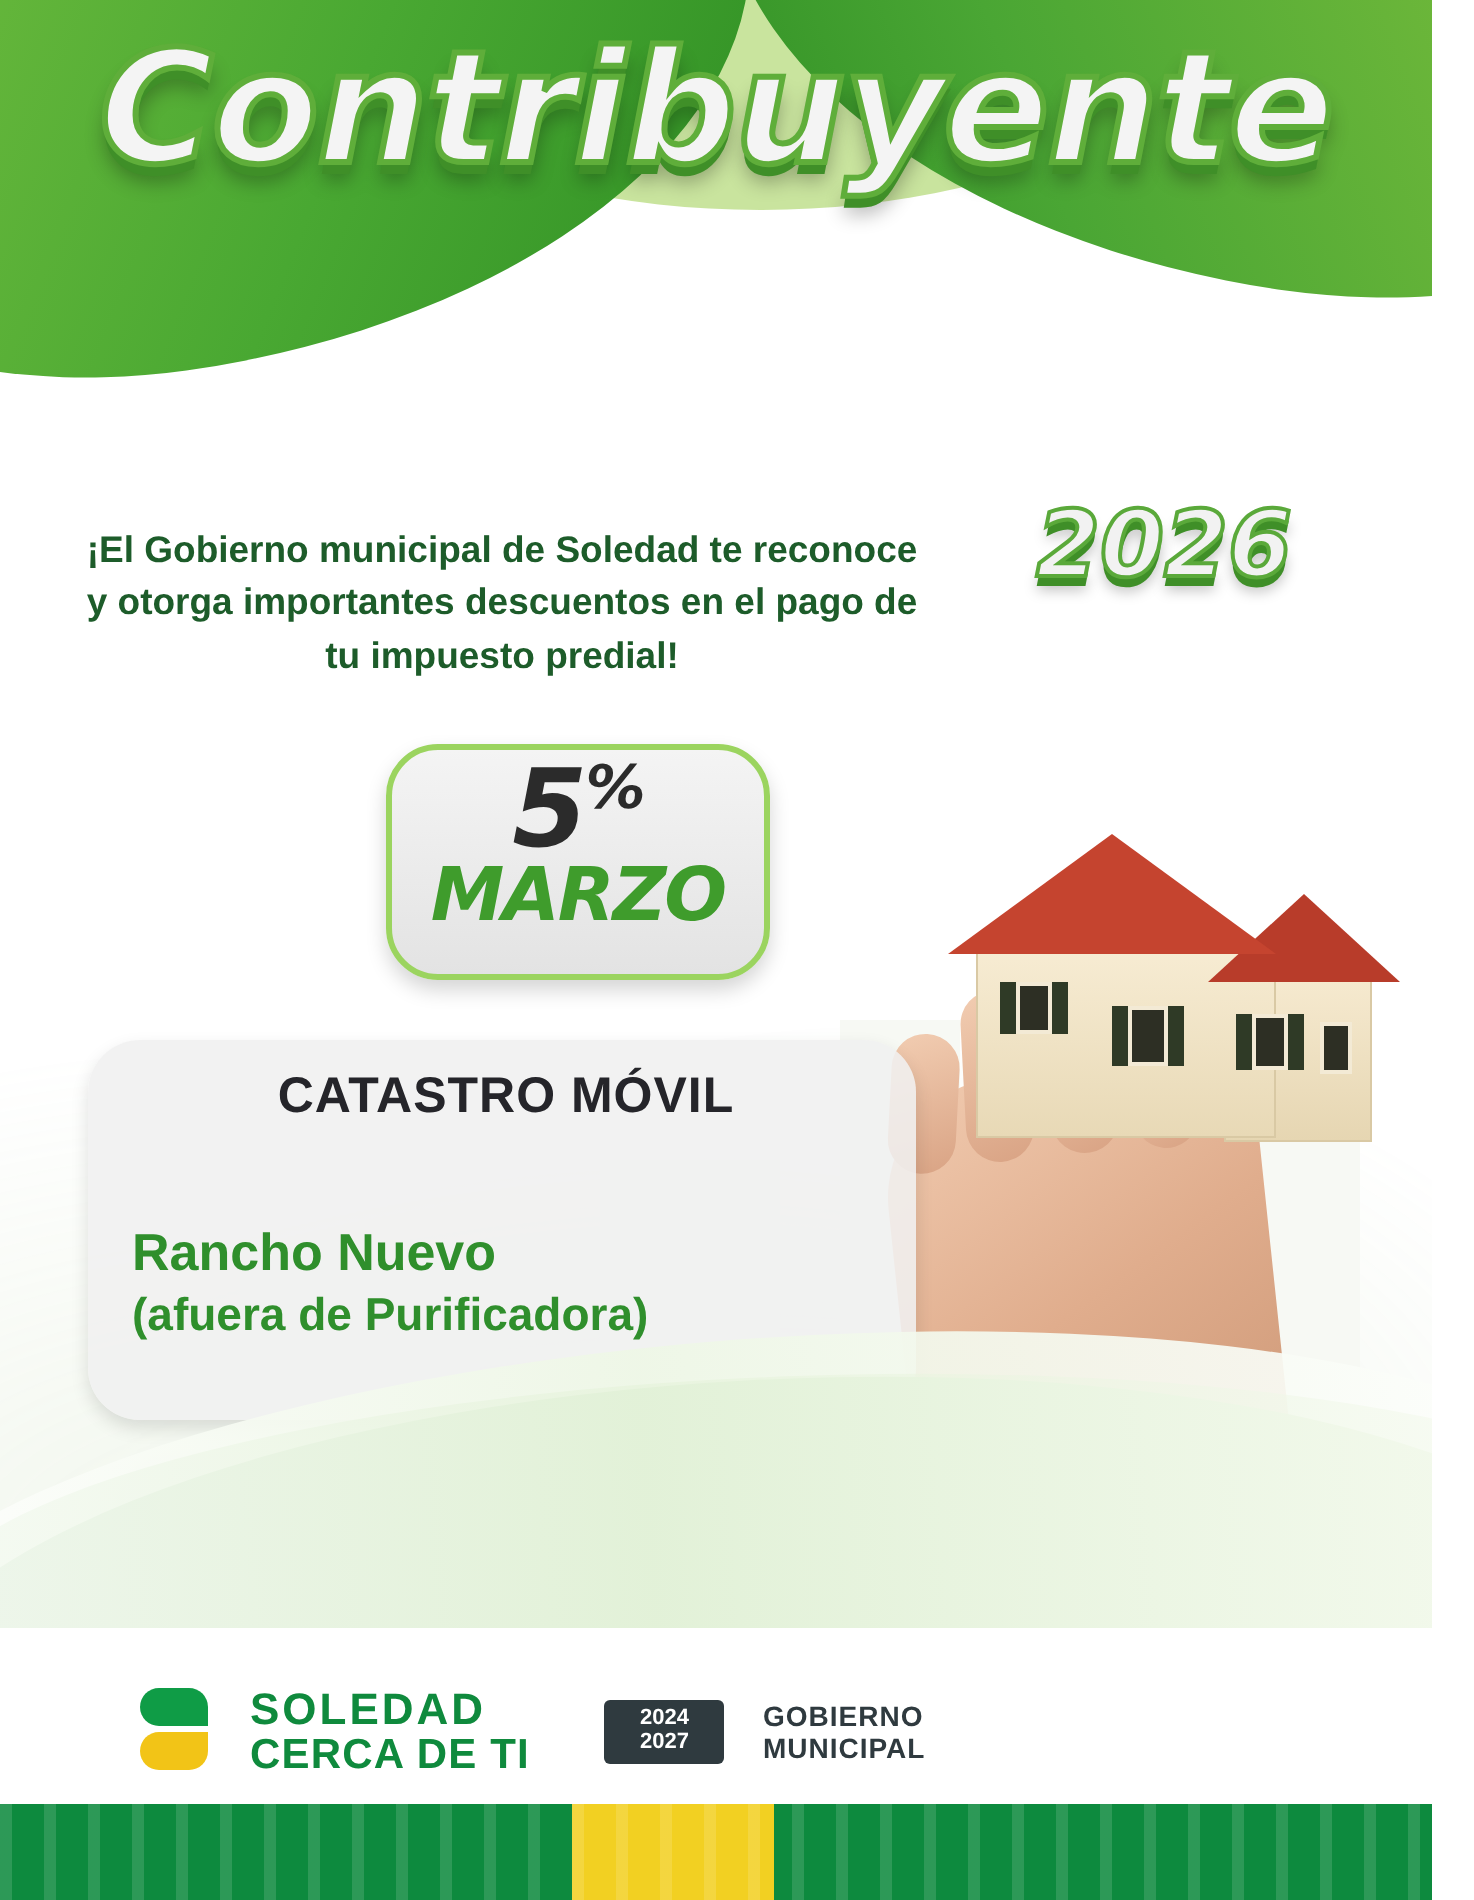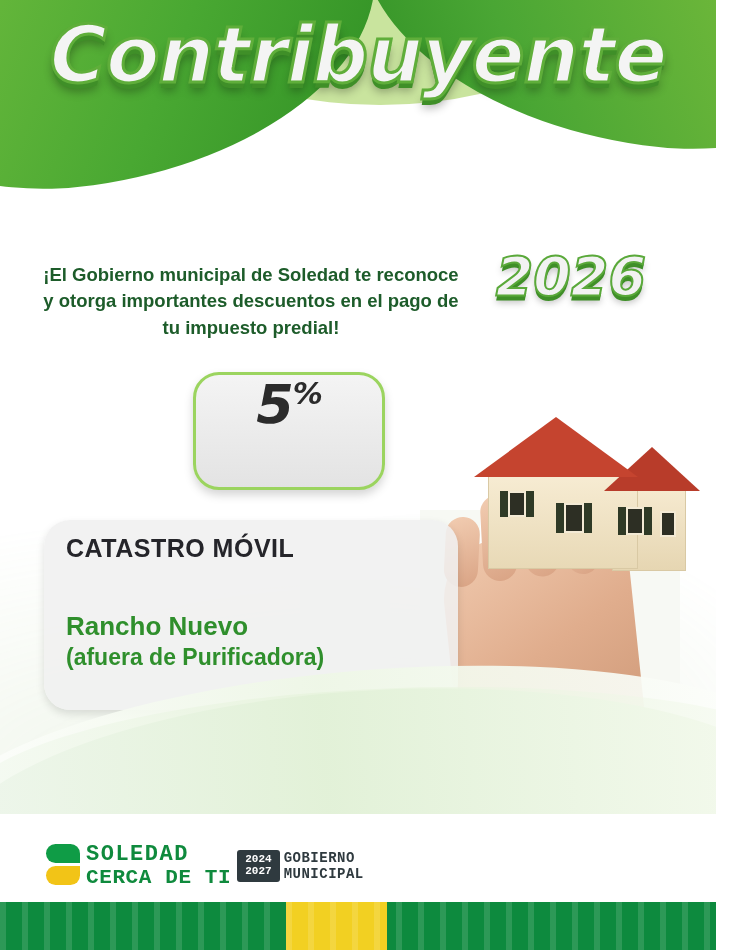--- a/index.html
+++ b/index.html
@@ -78,21 +78,21 @@
     color:#fbfbfb;
     -webkit-text-stroke:3px #57a637;
     text-shadow:
        0 7px 0 #3c8a26,
        0 10px 12px rgba(0,0,0,.30);
     line-height:.95;
     font-family:"DejaVu Sans", sans-serif;
   }
   .t-year {
     position:absolute; right:70px; top:245px;
-    font-size:54px; font-weight:bold; font-style:italic;
+    font-size:46px; font-weight:bold; font-style:italic;
     color:#f2f2f2;
     -webkit-text-stroke:2px #5aa93a;
     text-shadow:0 5px 0 #3f8f28, 0 7px 7px rgba(0,0,0,.25);
     font-family:"DejaVu Sans", sans-serif;
   }
 
   
   .intro {
     position:absolute; left:36px; top:262px;
     width:430px;
@@ -133,21 +133,21 @@
   
   .panel {
     position:absolute; left:44px; top:520px;
     width:414px; min-height:190px;
     background:rgba(240,240,240,.88);
     border-radius:26px;
     box-shadow:0 4px 9px rgba(0,0,0,.12);
     padding:14px 18px 16px 22px;
   }
   .panel .catastro {
-    text-align:left;
+    text-align:center;
     font-size:25px; font-weight:bold;
     color:#25252a;
     letter-spacing:.5px;
     margin-bottom:6px;
   }
   .panel .addr {
     font-size:25px;
     font-weight:bold;
     color:#2f8f2c;
     line-height:1.22;
@@ -252,43 +252,43 @@
   .fs-green2{ flex:1 1 auto; background:#0d8a3e; }
   .fs-pattern {
     position:absolute; left:0; right:0; bottom:0; height:48px;
     background:
       repeating-linear-gradient(90deg, rgba(255,255,255,.22) 0 6px, rgba(255,255,255,0) 6px 22px);
     opacity:.6;
   }
 
   
   .logo-row {
-    position:absolute; left:46px; bottom:62px;
-    display:flex; align-items:center; gap:4px;font-family:Liberation Mono, monospace;
+    position:absolute; left:70px; bottom:62px;
+    display:flex; align-items:center; gap:19px;
   }
   .logo-mark {
     width:36px; height:44px; position:relative;
   }
   .logo-mark .s1, .logo-mark .s2 {
     position:absolute; left:0; width:34px; height:19px;
     background:#0f9c46;
   }
   .logo-mark .s1 { top:0;  border-radius:16px 16px 0 16px; }
   .logo-mark .s2 { top:22px; background:#f2c417; border-radius:16px 0 16px 16px; }
   .logo-text { line-height:1.02; }
   .logo-text .l-sol {
     font-size:22px; font-weight:bold; color:#0f8a3d; letter-spacing:1.5px;
   }
   .logo-text .l-cerca {
     font-size:21px; font-weight:bold; color:#0f8a3d; letter-spacing:.6px;
   }
   .logo-years {
     background:#2f3a3f; color:#ffffff; border-radius:3px;
     font-size:11px; font-weight:bold; line-height:1.05;
-    padding:4px 8px; margin-left:2px;
+    padding:4px 18px; margin-left:18px;
   }
   .logo-gob {
     color:#2f3a3f; font-size:14px; font-weight:bold; line-height:1.15;
     letter-spacing:.5px;
   }
 </style>
 </head>
 <body>
 
 <div class="poster">
@@ -309,20 +309,21 @@
     <div class="t-contribuyente">Contribuyente</div>
   </div>
   <div class="t-year">2026</div>
 
   <div class="intro">¡El Gobierno municipal de Soledad te reconoce y otorga importantes descuentos en el pago de tu impuesto predial!</div>
 
   <div class="badge">
     <div class="pct">
       <span>5</span><small>%</small>
     </div>
+    <div class="month">MARZO</div>
   </div>
 
   <div class="house-area">
     <div class="hand">
       <div class="finger" style="left:6px;top:-26px;width:34px;height:70px;transform:rotate(9deg);"></div>
       <div class="finger" style="left:44px;top:-44px;width:34px;height:86px;transform:rotate(3deg);"></div>
       <div class="finger" style="left:84px;top:-40px;width:34px;height:82px;transform:rotate(-3deg);"></div>
       <div class="finger" style="left:124px;top:-22px;width:32px;height:66px;transform:rotate(-10deg);"></div>
     </div>
     <div class="house-wing"></div>

